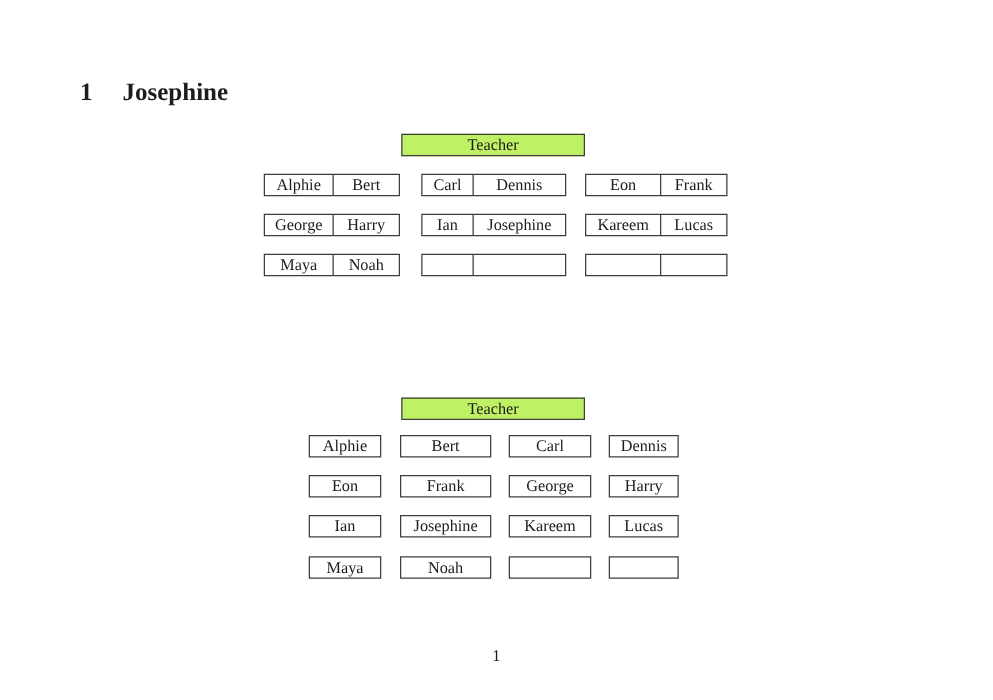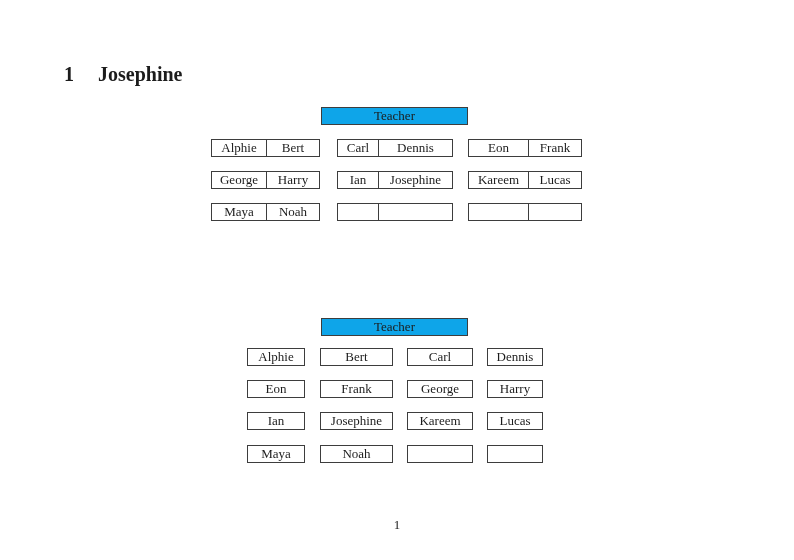--- a/index.html
+++ b/index.html
@@ -11,21 +11,21 @@
     color:#1c1c1c;
   }
   .heading {
     position:absolute; left:64px;
     font-size:20px; font-weight:bold; line-height:24px;
     white-space:nowrap;
   }
   .sec-num { display:inline-block; width:34px; }
   .teacher-box {
     position:absolute; left:321px; width:147px; height:18px;
-    border:1px solid #3d3d3d; background:#0ea5e9;
+    border:1px solid #3d3d3d; background:#bef264;
     display:flex; align-items:center; justify-content:center;
     font-size:13px; line-height:16px;
   }
   .desk {
     position:absolute; height:18px;
     border:1px solid #3d3d3d; background:#ffffff;
     display:flex;
   }
   .desk .cell {
     height:100%;

